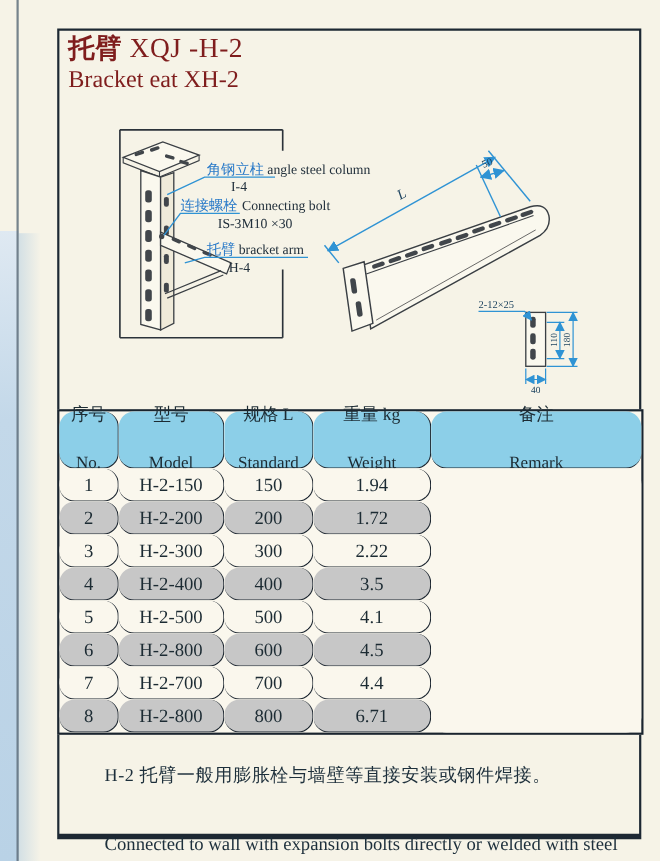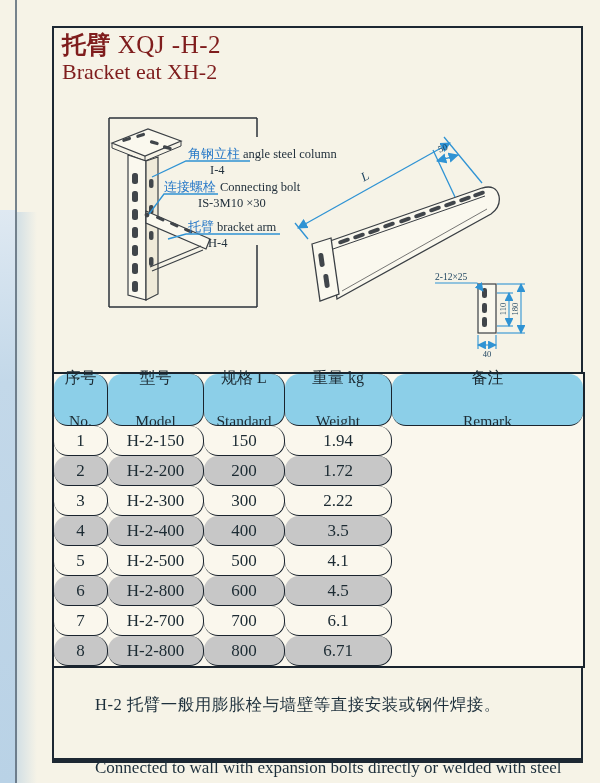--- a/index.html
+++ b/index.html
@@ -256,21 +256,21 @@
   <div class="row alt">
     <div class="cell td c1">6</div>
     <div class="cell td c2">H-2-800</div>
     <div class="cell td c3">600</div>
     <div class="cell td c4">4.5</div>
   </div>
   <div class="row">
     <div class="cell td c1">7</div>
     <div class="cell td c2">H-2-700</div>
     <div class="cell td c3">700</div>
-    <div class="cell td c4">6.1</div>
+    <div class="cell td c4">4.4</div>
   </div>
   <div class="row alt">
     <div class="cell td c1">8</div>
     <div class="cell td c2">H-2-800</div>
     <div class="cell td c3">800</div>
     <div class="cell td c4">6.71</div>
   </div>
 </div>
 
 <div class="footer-note">

